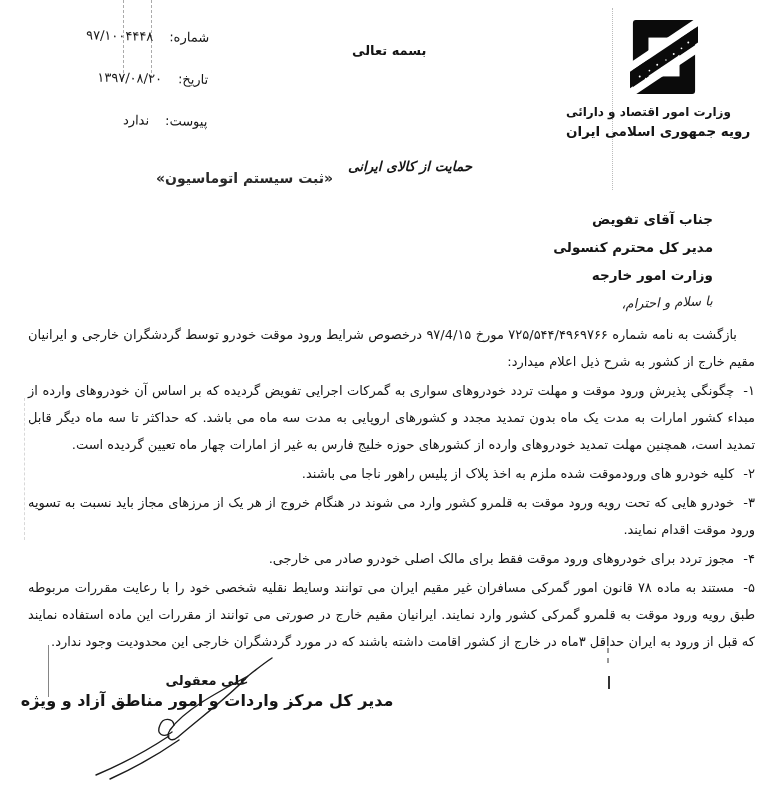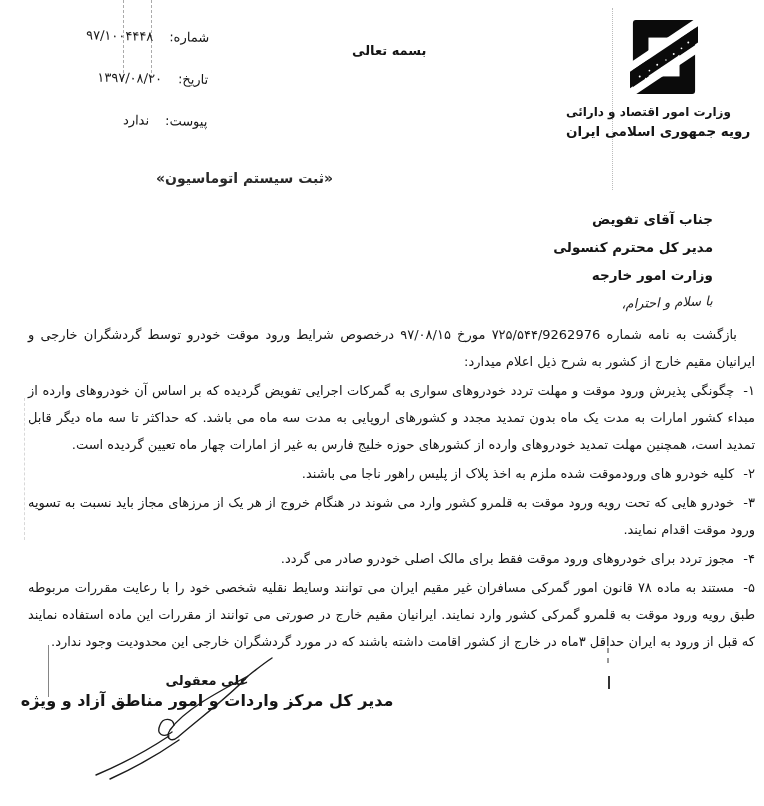--- a/index.html
+++ b/index.html
@@ -124,35 +124,36 @@
         <circle cx="60" cy="26" r="1"></circle>
           <circle cx="16" cy="63" r="0.7"></circle>
         <circle cx="33" cy="52" r="0.7"></circle>
           <circle cx="50" cy="40" r="0.7"></circle>
       </g>
     </svg>
     <div class="ministry">وزارت امور اقتصاد و دارائی</div>
     <div class="org">رویه جمهوری اسلامی ایران</div>
   </div>
 
+  <div class="slogan">حمایت از کالای ایرانی</div>
   <div class="stamp">«ثبت سیستم اتوماسیون»</div>
 
   <div class="recipient">
     <div>جناب آقای تفویض</div>
     <div>مدیر کل محترم کنسولی</div>
     <div>وزارت امور خارجه</div>
     <div class="salutation">با سلام و احترام،</div>
   </div>
 
   <div class="body-text">
-    <p class="intro">بازگشت به نامه شماره ۷۲۵/۵۴۴/9262976 مورخ ۹۷/۰۸/۱۵ درخصوص شرایط ورود موقت خودرو توسط گردشگران خارجی و ایرانیان مقیم خارج از کشور به شرح ذیل اعلام میدارد:</p>
+    <p class="intro">بازگشت به نامه شماره ۷۲۵/۵۴۴/۴۹۶۹۷۶۶ مورخ ۹۷/4/۱۵ درخصوص شرایط ورود موقت خودرو توسط گردشگران خارجی و ایرانیان مقیم خارج از کشور به شرح ذیل اعلام میدارد:</p>
     <p class="item"><span class="num">۱-</span><span>چگونگی پذیرش ورود موقت و مهلت تردد خودروهای سواری به گمرکات اجرایی تفویض گردیده که بر اساس آن خودروهای وارده از مبداء کشور امارات به مدت یک ماه بدون تمدید مجدد و کشورهای اروپایی به مدت سه ماه می باشد. که حداکثر تا سه ماه دیگر قابل تمدید است، همچنین مهلت تمدید خودروهای وارده از کشورهای حوزه خلیج فارس به غیر از امارات چهار ماه تعیین گردیده است.</span></p>
     <p class="item"><span class="num">۲-</span><span>کلیه خودرو های ورودموقت شده ملزم به اخذ پلاک از پلیس راهور ناجا می باشند.</span></p>
     <p class="item"><span class="num">۳-</span><span>خودرو هایی که تحت رویه ورود موقت به قلمرو کشور وارد می شوند در هنگام خروج از هر یک از مرزهای مجاز باید نسبت به تسویه ورود موقت اقدام نمایند.</span></p>
-    <p class="item"><span class="num">۴-</span><span>مجوز تردد برای خودروهای ورود موقت فقط برای مالک اصلی خودرو صادر می گردد.</span></p>
+    <p class="item"><span class="num">۴-</span><span>مجوز تردد برای خودروهای ورود موقت فقط برای مالک اصلی خودرو صادر می خارجی.</span></p>
     <p class="item"><span class="num">۵-</span><span>مستند به ماده ۷۸ قانون امور گمرکی مسافران غیر مقیم ایران می توانند وسایط نقلیه شخصی خود را با رعایت مقررات مربوطه طبق رویه ورود موقت به قلمرو گمرکی کشور وارد نمایند. ایرانیان مقیم خارج در صورتی می توانند از مقررات این ماده استفاده نمایند که قبل از ورود به ایران حداقل ۳ماه در خارج از کشور اقامت داشته باشند که در مورد گردشگران خارجی این محدودیت وجود ندارد.</span></p>
   </div>
 
   <div class="sig">
     <div class="sig-name">علی معقولی</div>
     <div class="sig-title">مدیر کل مرکز واردات و امور مناطق آزاد و ویژه</div>
   </div>
   <svg class="scribble" width="300" height="150" viewBox="0 0 300 150" aria-hidden="true">
     <g fill="none" stroke="#1c1c1c" stroke-width="1.4" stroke-linecap="round">
       <path d="M196,32 C166,48 132,66 118,86 C113,94 119,99 126,93 C148,74 180,50 196,32 Z"></path>

